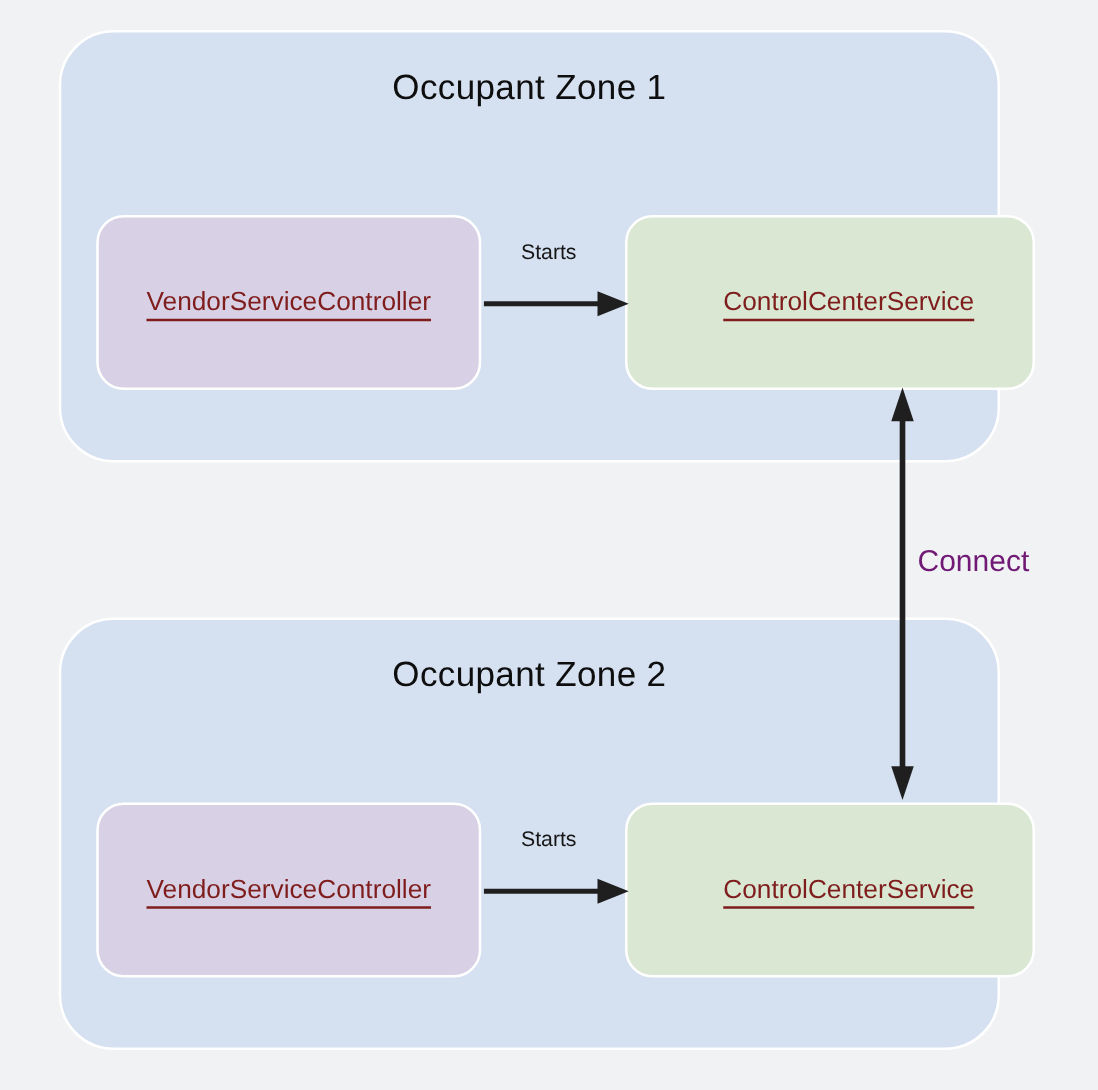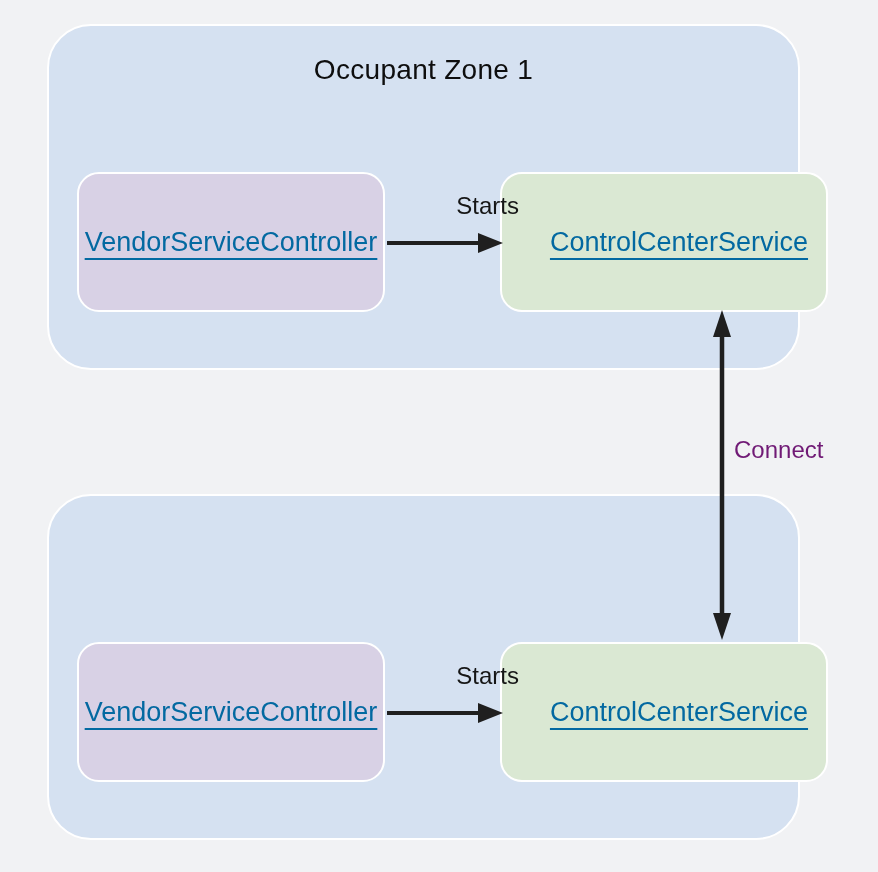--- a/index.html
+++ b/index.html
@@ -55,37 +55,37 @@
     width: 308px;
     background: #d8d1e5;
   }
   .node-service {
     left: 451px;
     width: 328px;
     background: #dae8d3;
     padding-left: 30px;
   }
   .node-label {
-    font-size: 27px;
-    color: #0369a1;
+    font-size: 21px;
+    color: #7f1d1d;
     white-space: nowrap;
     text-decoration-line: underline;
     text-decoration-style: wavy;
     text-decoration-color: #e8847c;
     text-decoration-thickness: 1px;
     text-underline-offset: 7px;
     text-decoration: underline;
   }
   .starts-label {
     position: absolute;
     top: 166px;
     left: 310px;
     width: 160px;
-    text-align: right;
-    font-size: 24px;
+    text-align: center;
+    font-size: 17px;
     color: #161616;
   }
   .starts-arrow {
     position: absolute;
     top: 204px;
     left: 338px;
   }
   .connect-arrow {
     position: absolute;
     left: 707px;
@@ -117,20 +117,21 @@
 
     <div class="starts-label">Starts</div>
 
     <svg class="starts-arrow" width="116" height="26" viewBox="0 0 116 26" aria-hidden="true">
       <line x1="0" y1="13" x2="94" y2="13" stroke="#1f1f1f" stroke-width="4"></line>
       <polygon points="91,3 116,13 91,23" fill="#1f1f1f"></polygon>
     </svg>
   </section>
 
   <section class="zone zone-2">
+    <h2 class="zone-title">Occupant Zone 2</h2>
 
     <div class="node node-vendor">
       <span class="node-label">VendorServiceController</span>
     </div>
 
     <div class="node node-service">
       <span class="node-label">ControlCenterService</span>
     </div>
 
     <div class="starts-label">Starts</div>

